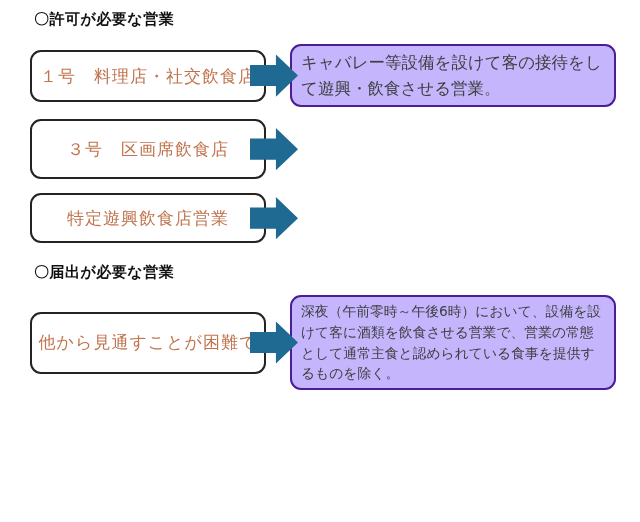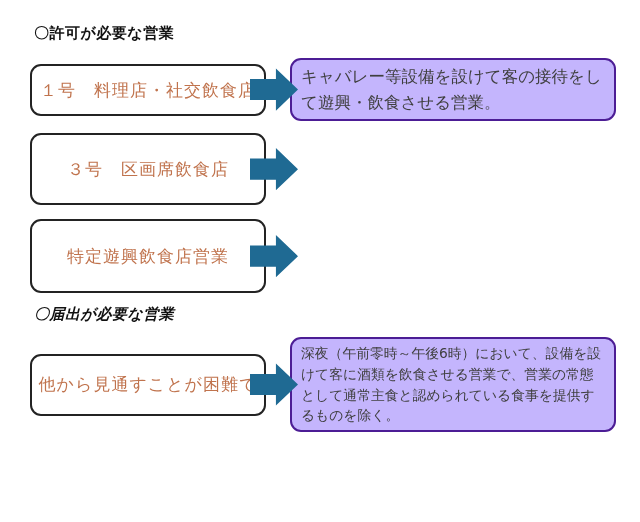--- a/index.html
+++ b/index.html
@@ -11,22 +11,22 @@
     overflow:hidden;
   }
   .page{position:relative;width:640px;height:522px;}
   .section-title{
     margin:0 0 0 34px;
     font-size:15px;
     font-weight:bold;
     color:#111;
     letter-spacing:0.5px;
   }
-  .title-1{padding-top:24px;}
-  .title-2{margin-top:12px;font-style:italic;}
+  .title-1{padding-top:10px;}
+  .title-2{margin-top:20px;}
   .row{
     display:flex;
     align-items:center;
     margin-left:30px;
   }
   .label-box{
     width:236px;
     flex:0 0 236px;
     border:2px solid #232323;
     border-radius:11px;
@@ -68,24 +68,24 @@
   }
   .desc-text{display:block;}
   
   .r1{margin-top:15px;}
   .r1 .label-box{height:52px;}
   .r1 .desc-box{min-height:59px;font-size:16.5px;line-height:1.55;}
   .r2{margin-top:15px;}
   .r2 .label-box{height:61px;}
   .r2 .desc-box{min-height:64px;font-size:16.5px;line-height:1.55;}
   .r3{margin-top:12px;}
-  .r3 .label-box{height:72px;text-align:center;}
+  .r3 .label-box{height:60px;text-align:center;}
   .r3 .desc-box{min-height:92px;font-size:13.8px;line-height:1.42;}
   .r4{margin-top:14px;}
-  .r4 .label-box{height:74px;}
+  .r4 .label-box{height:50px;}
   .r4 .desc-box{min-height:82px;font-size:13.5px;line-height:1.5;}
   .r5{margin-top:13px;}
   .r5 .label-box{height:62px;}
   .r5 .desc-box{min-height:90px;font-size:13.8px;line-height:1.5;}
 </style>
 </head>
 <body>
 
 <div class="page">
 

